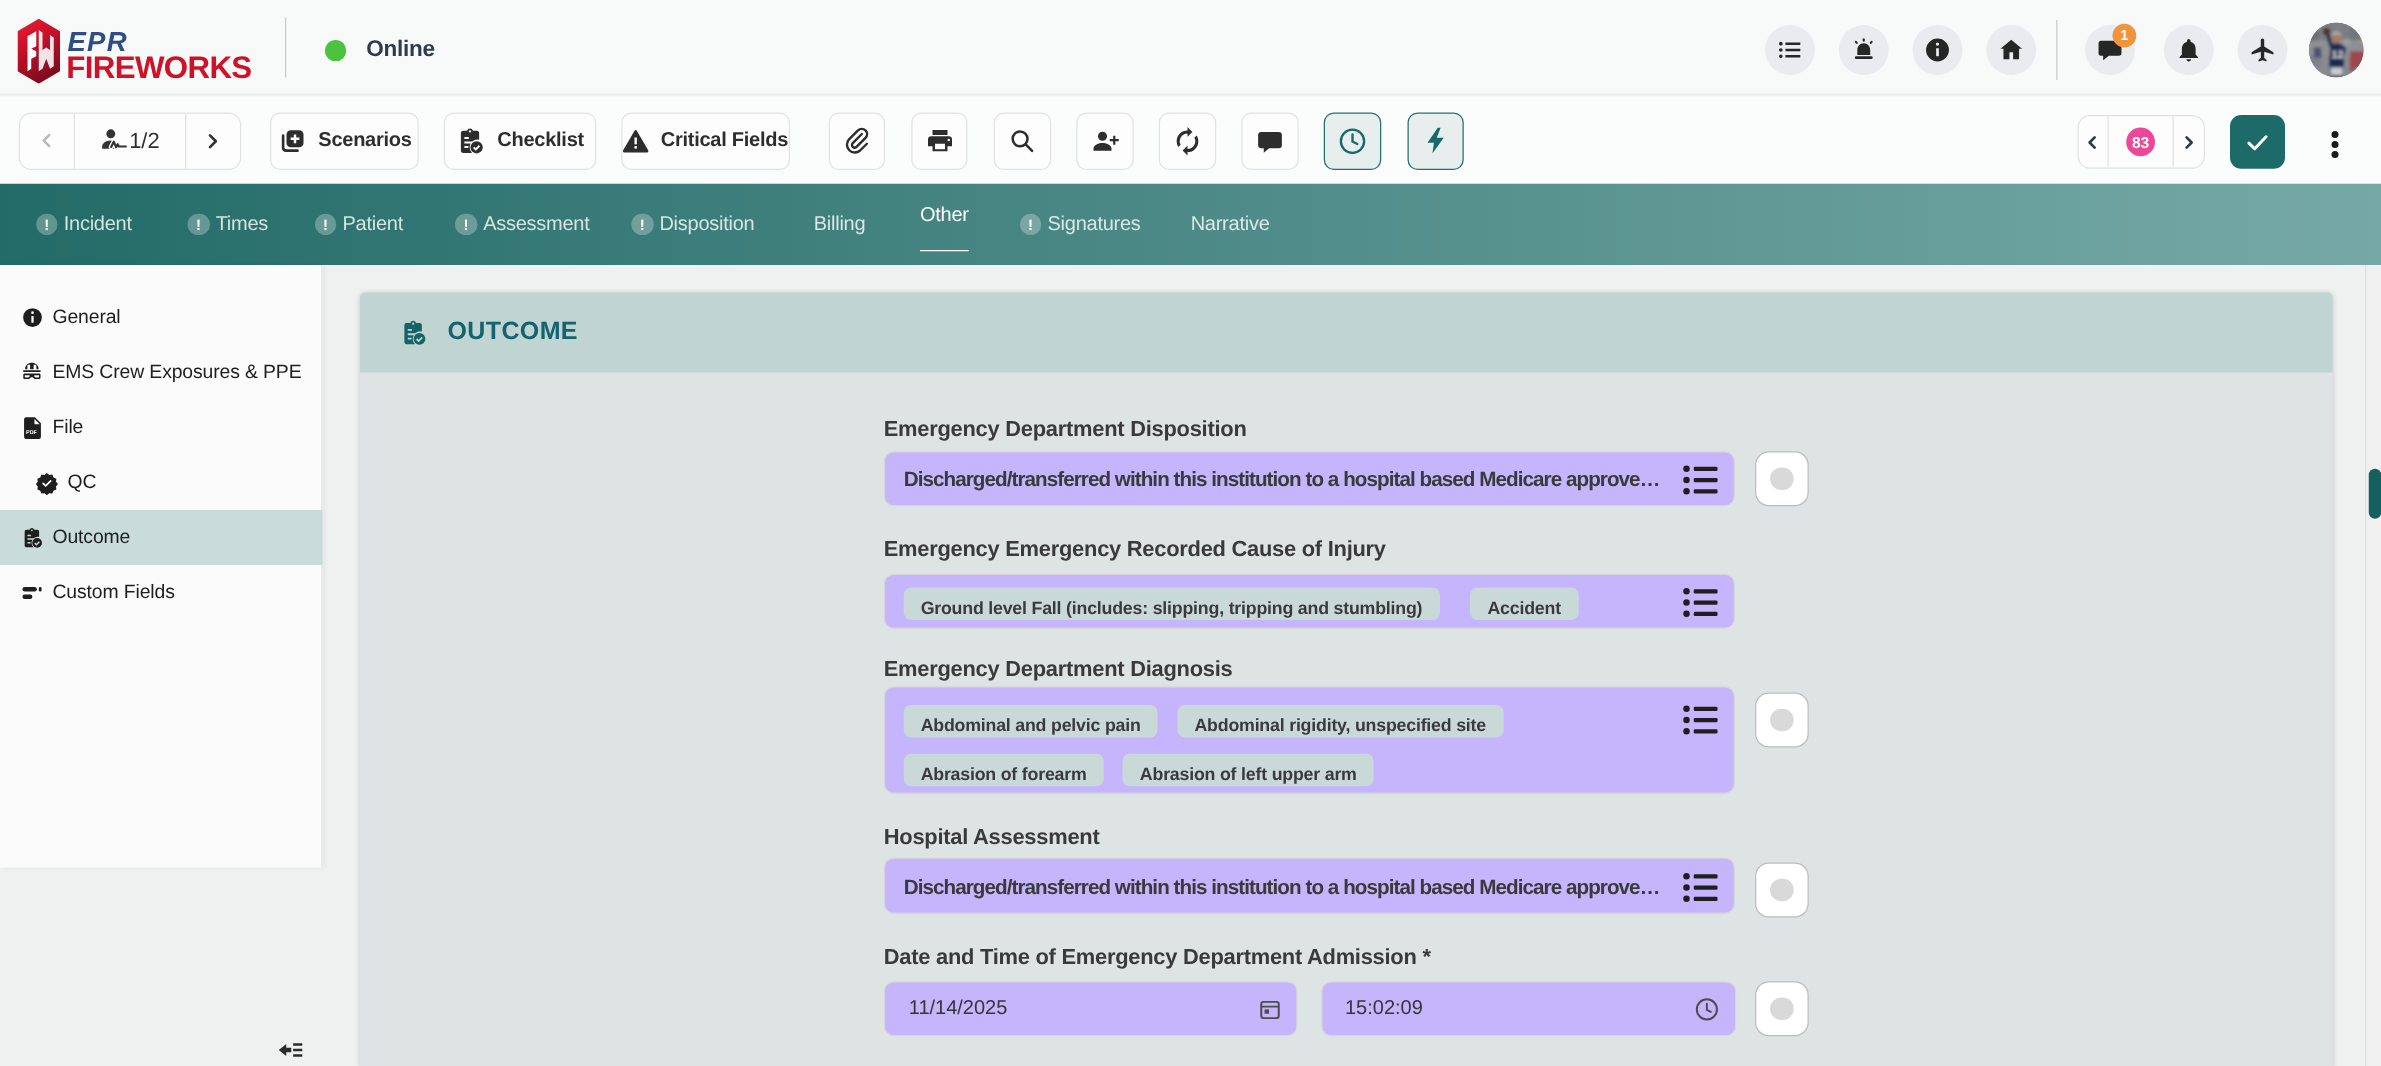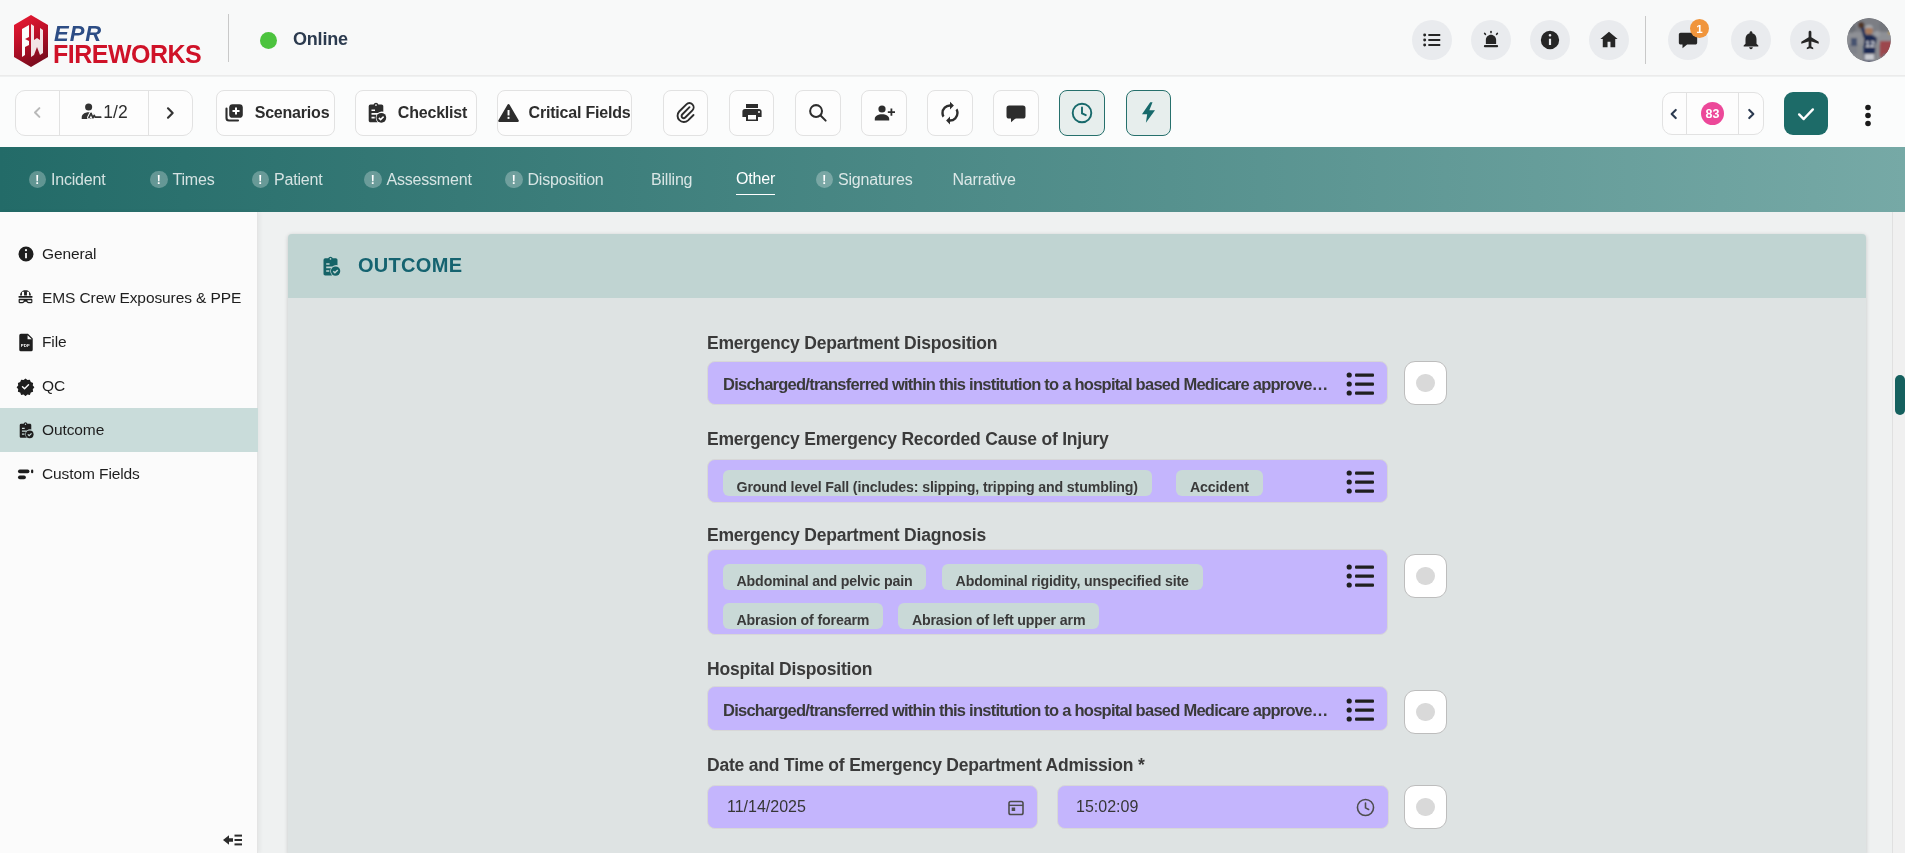--- a/index.html
+++ b/index.html
@@ -23,21 +23,21 @@
   .seg > div { display:flex; align-items:center; justify-content:center; }
   .seg .sdiv { width:1px; background:#e2e2e2; align-self:stretch; }
 
   
   #navbar { left:0; top:147px; width:1905px; height:65px; background:linear-gradient(90deg,#236b68 0%,#76a9a6 100%); }
   .nav-item { position:absolute; top:0; height:65px; display:flex; align-items:center; color:rgba(255,255,255,0.8); font-size:16px; letter-spacing:-0.2px; }
   .nav-bang { width:17.5px; height:17.5px; border-radius:50%; background:rgba(255,255,255,0.28); color:#fff; font-size:12px; font-weight:700; display:flex; align-items:center; justify-content:center; margin-right:5px; }
   .nav-active { color:#fff; }
 
   
-  #sidebar { left:0; top:212px; width:258px; height:641px; background:#fbfbfb; border-right:1px solid #e4e4e4; box-shadow:2px 0 4px rgba(0,0,0,0.05); z-index:3; }
+  #sidebar { left:0; top:212px; width:258px; height:482px; background:#fbfbfb; border-right:1px solid #e4e4e4; box-shadow:2px 0 4px rgba(0,0,0,0.05); z-index:3; }
   .side-item { position:absolute; left:0; width:258px; height:44px; display:flex; align-items:center; }
   .side-item .ico { margin-left:16px; width:19px; display:flex; justify-content:center; }
   .side-item .lbl { margin-left:7px; font-size:15.5px; color:#1e1e1e; letter-spacing:-0.1px; }
   .side-active { background:#c9dcda; }
 
   
   #content { left:259px; top:212px; width:1646px; height:641px; background:#eff1f1; }
   #card { position:absolute; left:29px; top:22px; width:1578px; height:620px; background:#dee3e3; border-radius:4px 4px 0 0; box-shadow:0 1px 4px rgba(0,0,0,0.18); }
   #card-header { position:absolute; left:0; top:0; width:1578px; height:64px; background:#c0d4d2; border-radius:4px 4px 0 0; }
   #card-header .htxt { position:absolute; left:70px; top:20px; font-size:20px; font-weight:700; color:#156370; letter-spacing:0.3px; }
@@ -290,21 +290,21 @@
   </svg>
 
 <div id="navbar" class="abs">
   <div class="nav-item" style="left:28.5px;"><span class="nav-bang">!</span>Incident</div>
   <div class="nav-item" style="left:150px;"><span class="nav-bang">!</span>Times</div>
   <div class="nav-item" style="left:251.5px;"><span class="nav-bang">!</span>Patient</div>
   <div class="nav-item" style="left:364px;"><span class="nav-bang">!</span>Assessment</div>
   <div class="nav-item" style="left:505px;"><span class="nav-bang">!</span>Disposition</div>
   <div class="nav-item" style="left:651px;">Billing</div>
   <div class="nav-item nav-active" style="left:736px;">
-      <span style="border-bottom:1.5px solid #fff; padding-bottom:6px; transform:translateY(3px);">Other</span>
+      <span style="border-bottom:1.5px solid #fff; padding-bottom:18px; transform:translateY(3px);">Other</span>
     </div>
   <div class="nav-item" style="left:815.5px;"><span class="nav-bang">!</span>Signatures</div>
   <div class="nav-item" style="left:952.5px;">Narrative</div>
 </div>
 
 <div id="sidebar" class="abs">
   <div class="side-item" style="top:20px;">
     <span class="ico">
         <svg width="18" height="18" viewBox="0 0 24 24" fill="#1e1e1e">
           <path d="M12 2a10 10 0 1 0 0 20 10 10 0 0 0 0-20zm1.2 15.5h-2.4v-7h2.4zM12 8.3a1.45 1.45 0 1 1 0-2.9 1.45 1.45 0 0 1 0 2.9z"></path>
@@ -325,21 +325,21 @@
   </div>
   <div class="side-item" style="top:108px;">
     <span class="ico">
         <svg width="16" height="19" viewBox="0 0 20 24" fill="#1e1e1e">
           <path d="M12.5 1H3.5A2 2 0 0 0 1.5 3v18a2 2 0 0 0 2 2h13a2 2 0 0 0 2-2V7zM12 8V2.8L17.3 8z"></path>
           <text x="3.5" y="18" font-size="5.5" font-weight="bold" fill="#fff" font-family="Liberation Sans">PDF</text>
         </svg>
       </span>
     <span class="lbl">File</span>
   </div>
-  <div class="side-item" style="top:152px;">
+  <div class="side-item" style="top:152px;padding-left:12px;">
     <span class="ico">
         <svg width="19" height="19" viewBox="0 0 24 24" fill="#1e1e1e">
           <path d="M12 1.8l2.4 2 3.1-.4 1.2 2.9 2.9 1.2-.4 3.1 2 2.4-2 2.4.4 3.1-2.9 1.2-1.2 2.9-3.1-.4-2.4 2-2.4-2-3.1.4-1.2-2.9-2.9-1.2.4-3.1-2-2.4 2-2.4-.4-3.1 2.9-1.2 1.2-2.9 3.1.4z"></path>
           <path d="M8.2 12.2l2.6 2.6 5-5" fill="none" stroke="#fbfbfb" stroke-width="1.8" stroke-linecap="round" stroke-linejoin="round"></path>
         </svg>
       </span>
     <span class="lbl">QC</span>
   </div>
   <div class="side-item side-active" style="top:196px;">
     <span class="ico">
@@ -420,21 +420,21 @@
           <circle cx="3.2" cy="4" r="2.6"></circle>
           <circle cx="3.2" cy="13" r="2.6"></circle>
           <circle cx="3.2" cy="22" r="2.6"></circle>
           <rect x="9" y="2.4" width="19" height="3.4" rx="1"></rect>
           <rect x="9" y="11.4" width="19" height="3.4" rx="1"></rect>
           <rect x="9" y="20.4" width="19" height="3.4" rx="1"></rect>
         </svg>
     </div>
     <div class="toggle" style="top:320px;"></div>
 
-    <div class="flabel" style="top:425px;">Hospital Disposition</div>
+    <div class="flabel" style="top:425px;">Hospital Assessment</div>
     <div class="finput" style="top:452px; height:45px;">
       <div class="ftext" style="top:13.5px;">Discharged/transferred within this institution to a hospital based Medicare approve…</div>
       <svg class="listicon" style="top:9.5px;" width="30" height="26" viewBox="0 0 30 26" fill="#1f1f1f">
           <circle cx="3.2" cy="4" r="2.6"></circle>
           <circle cx="3.2" cy="13" r="2.6"></circle>
           <circle cx="3.2" cy="22" r="2.6"></circle>
           <rect x="9" y="2.4" width="19" height="3.4" rx="1"></rect>
           <rect x="9" y="11.4" width="19" height="3.4" rx="1"></rect>
           <rect x="9" y="20.4" width="19" height="3.4" rx="1"></rect>
         </svg>

